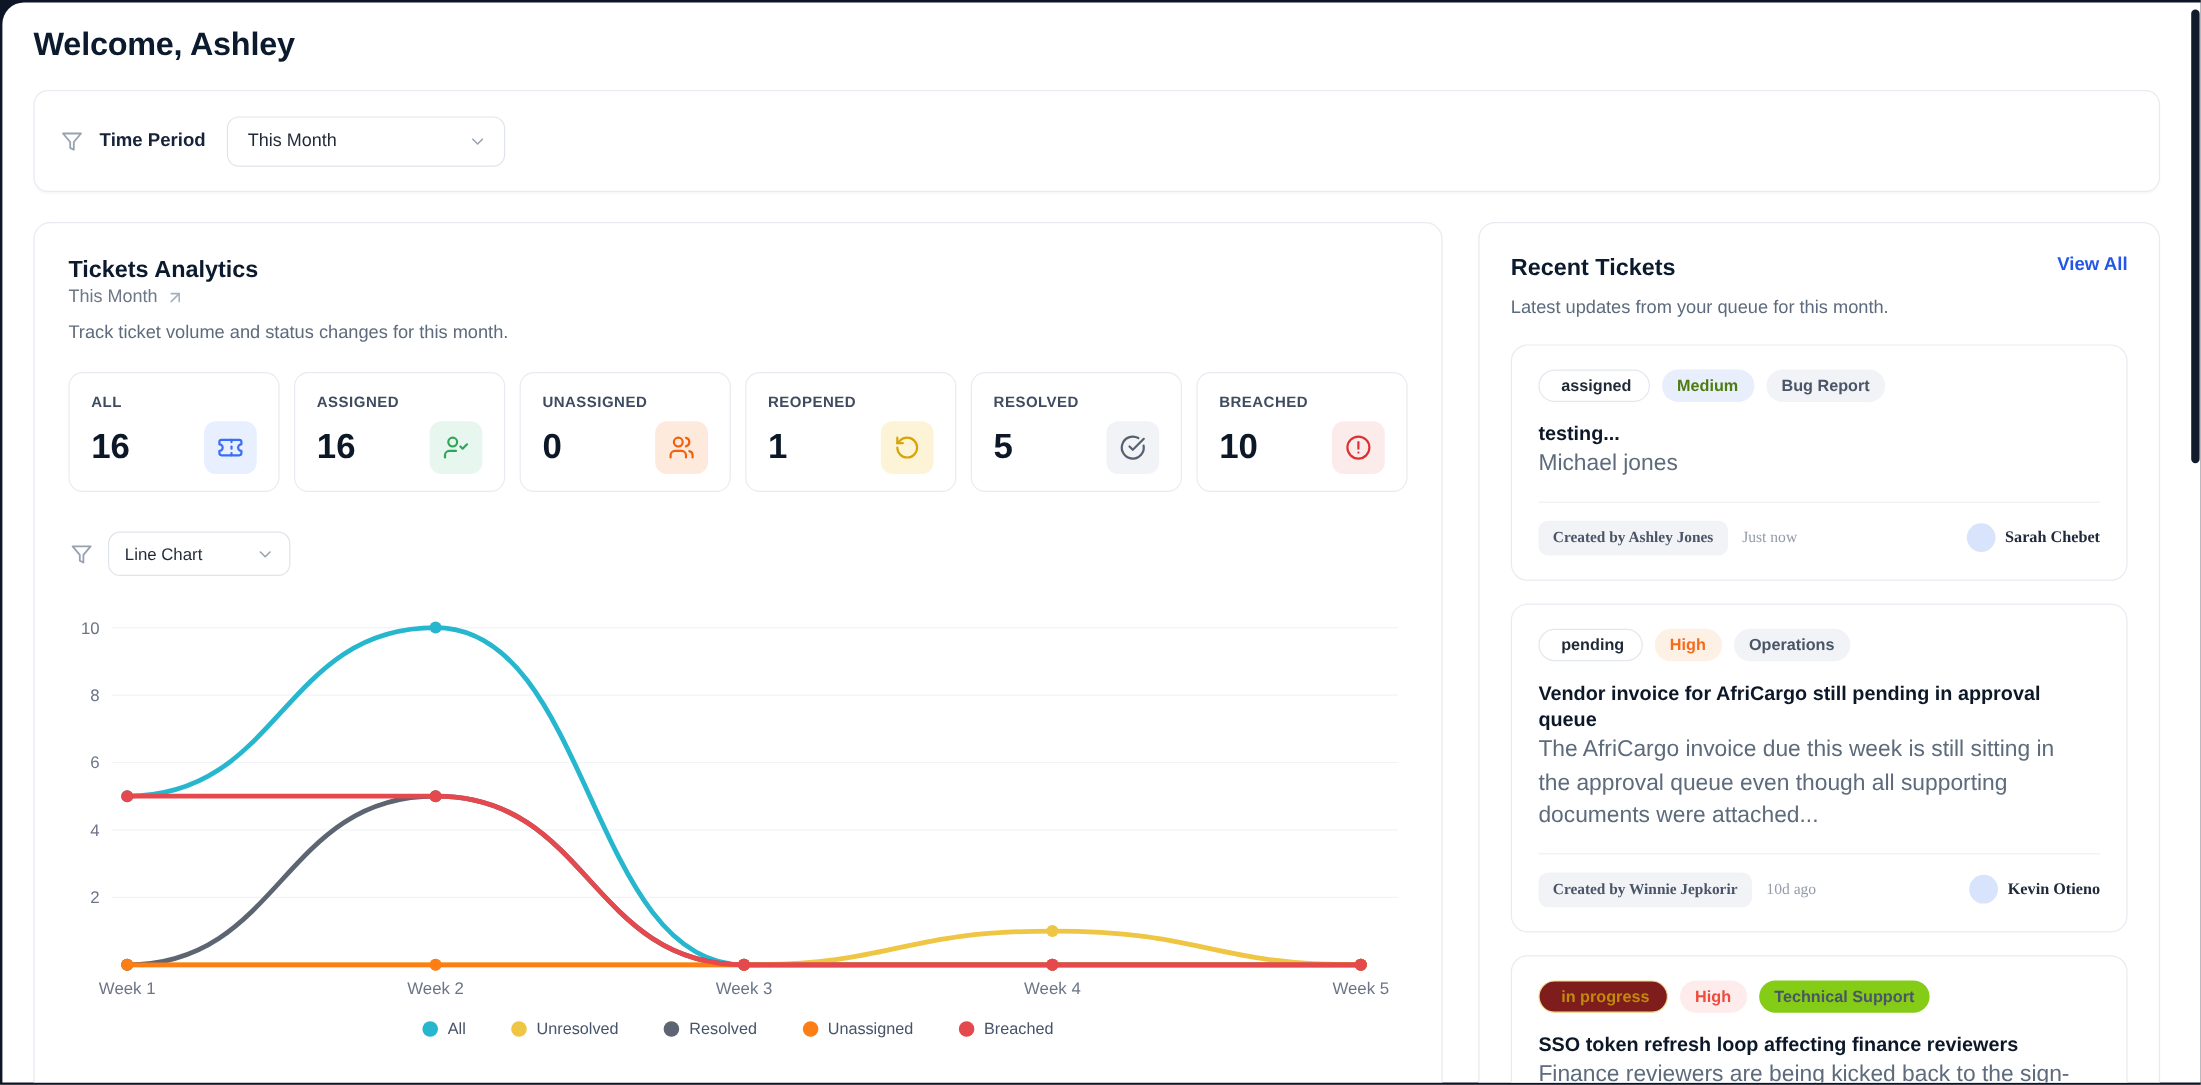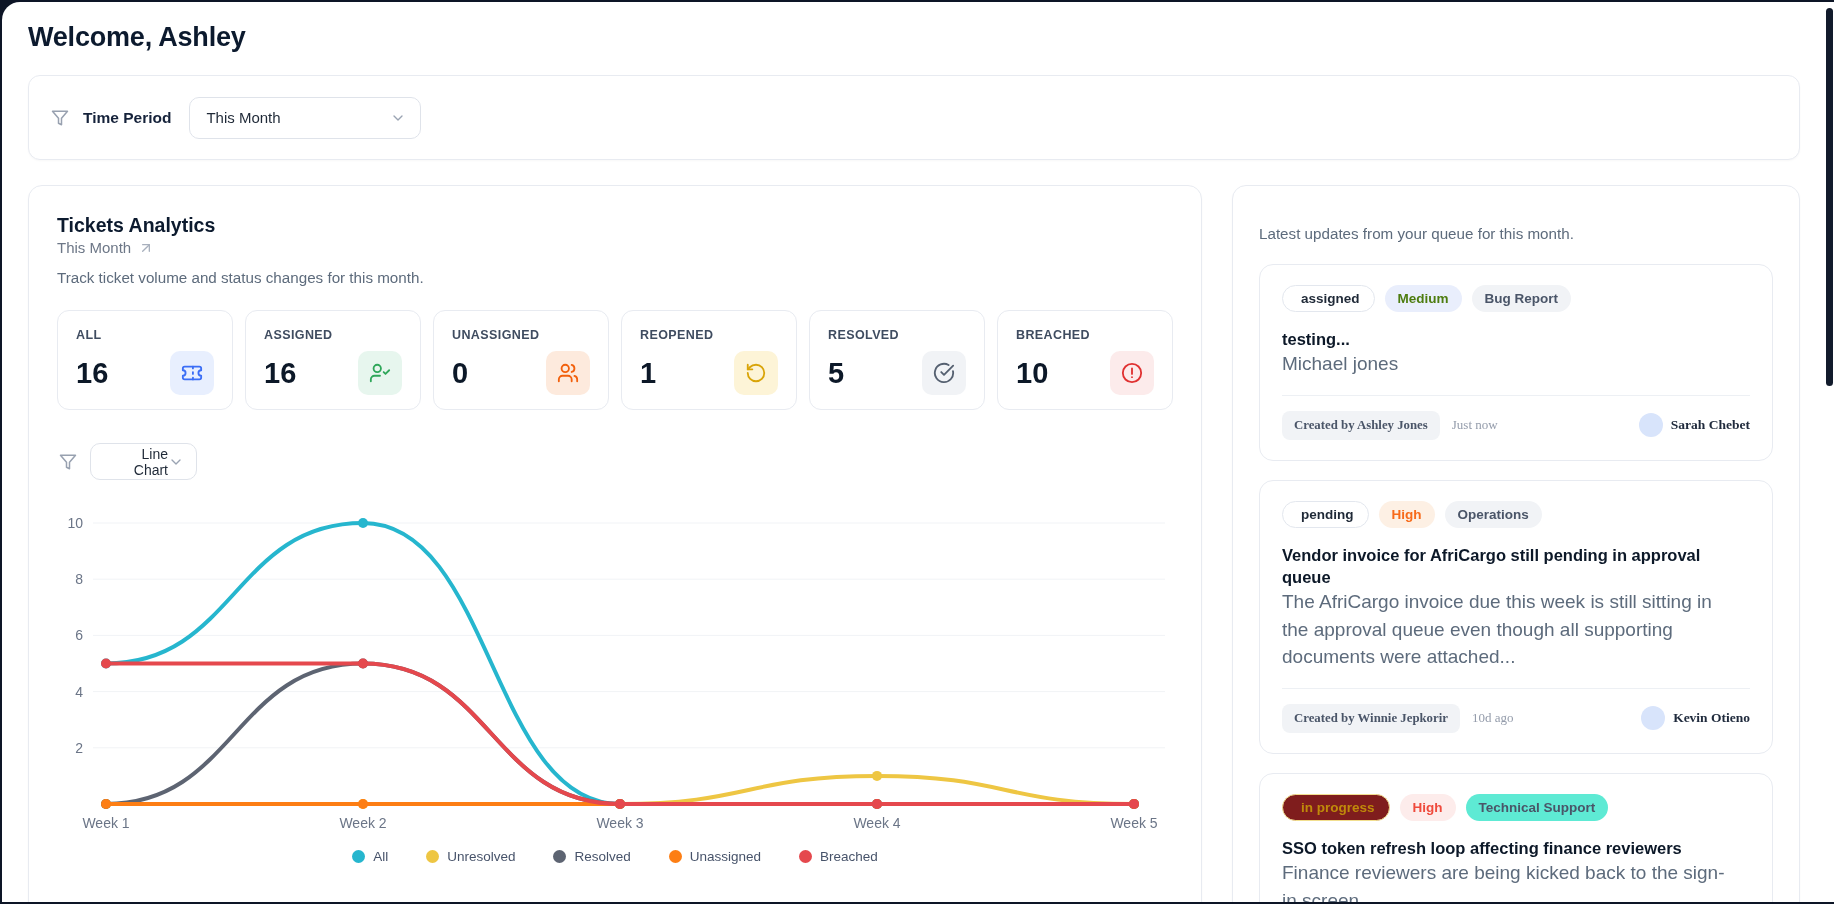--- a/index.html
+++ b/index.html
@@ -14,21 +14,21 @@
 
   
   .filter-card { margin-top:22px; height:85px; background:#fff; border:1px solid #e8ebf1; border-radius:12px;
                  display:flex; align-items:center; padding:0 22px; gap:14px; box-shadow:0 1px 2px rgba(16,24,40,.03); }
   .filter-label { font-size:15.5px; font-weight:700; color:#15223a; }
   .icon { display:inline-flex; align-items:center; justify-content:center; }
   .icon svg { display:block; }
   .sel { background:#fff; border:1px solid #dfe3ea; border-radius:10px; display:flex; align-items:center;
          justify-content:space-between; color:#1f2937; cursor:pointer; }
   .sel-period { width:232px; height:42px; padding:0 14px 0 16px; font-size:15px; margin-left:4px; }
-  .sel-chart { width:107px; height:37px; padding:0 12px 0 13px; font-size:14px;text-align:right; }
+  .sel-chart { width:152px; height:37px; padding:0 12px 0 13px; font-size:14px; }
   .chev { color:#9aa3b2; }
 
   
   .columns { display:flex; gap:30px; margin-top:25px; align-items:flex-start; }
   .card { background:#fff; border:1px solid #e8ebf1; border-radius:14px; box-shadow:0 1px 2px rgba(16,24,40,.03); }
   .analytics { width:1174px; padding:28px; height:760px; }
   .recent { width:568px; padding:26px; height:760px; }
 
   .card-head { display:flex; align-items:flex-start; justify-content:space-between;flex-direction:column; }
   .card-title { font-size:19.5px; font-weight:800; color:#0c1a2e; }
@@ -303,20 +303,24 @@
               </span>
               <span class="legend-item">
                 <span class="legend-dot" style="background: rgb(229, 72, 77);"></span>
                 <span class="legend-label">Breached</span>
               </span>
             </div>
         </div>
       </div>
 
       <div class="card recent">
+        <div class="recent-head">
+          <div class="card-title">Recent Tickets</div>
+          <div class="view-all">View All</div>
+        </div>
         <div class="card-sub">Latest updates from your queue for this month.</div>
         <div class="tickets" id="ticket-list">
   <div class="ticket">
     <div class="badges">
       <span class="b-status" style="color: rgb(31, 41, 55); border-color: rgb(227, 231, 238); background: rgb(255, 255, 255);">
         <span class="icon"></span>
         <span class="b-status-label">assigned</span>
       </span>
       <span class="b-pill b-priority" style="color: #4d7c0f; background: rgb(233, 238, 252);">Medium</span>
       <span class="b-pill b-category" style="color: rgb(74, 85, 104); background: rgb(241, 243, 246);">Bug Report</span>
@@ -360,21 +364,21 @@
     </div>
   </div>
 
   <div class="ticket">
     <div class="badges">
       <span class="b-status" style="color: rgb(192, 138, 10); border-color: rgb(242, 223, 143); background: #7f1d1d;">
         <span class="icon"></span>
         <span class="b-status-label">in progress</span>
       </span>
       <span class="b-pill b-priority" style="color: rgb(239, 74, 60); background: rgb(253, 236, 235);">High</span>
-      <span class="b-pill b-category" style="color: rgb(74, 85, 104); background: #5eead4;">Technical Support</span>
+      <span class="b-pill b-category" style="color: rgb(74, 85, 104); background: #84cc16;">Technical Support</span>
     </div>
     <div class="t-title">SSO token refresh loop affecting finance reviewers</div>
     <div class="t-desc">Finance reviewers are being kicked back to the sign-in screen</div>
 
   </div>
 </div>
       </div>
 
     </div>
   </div>

